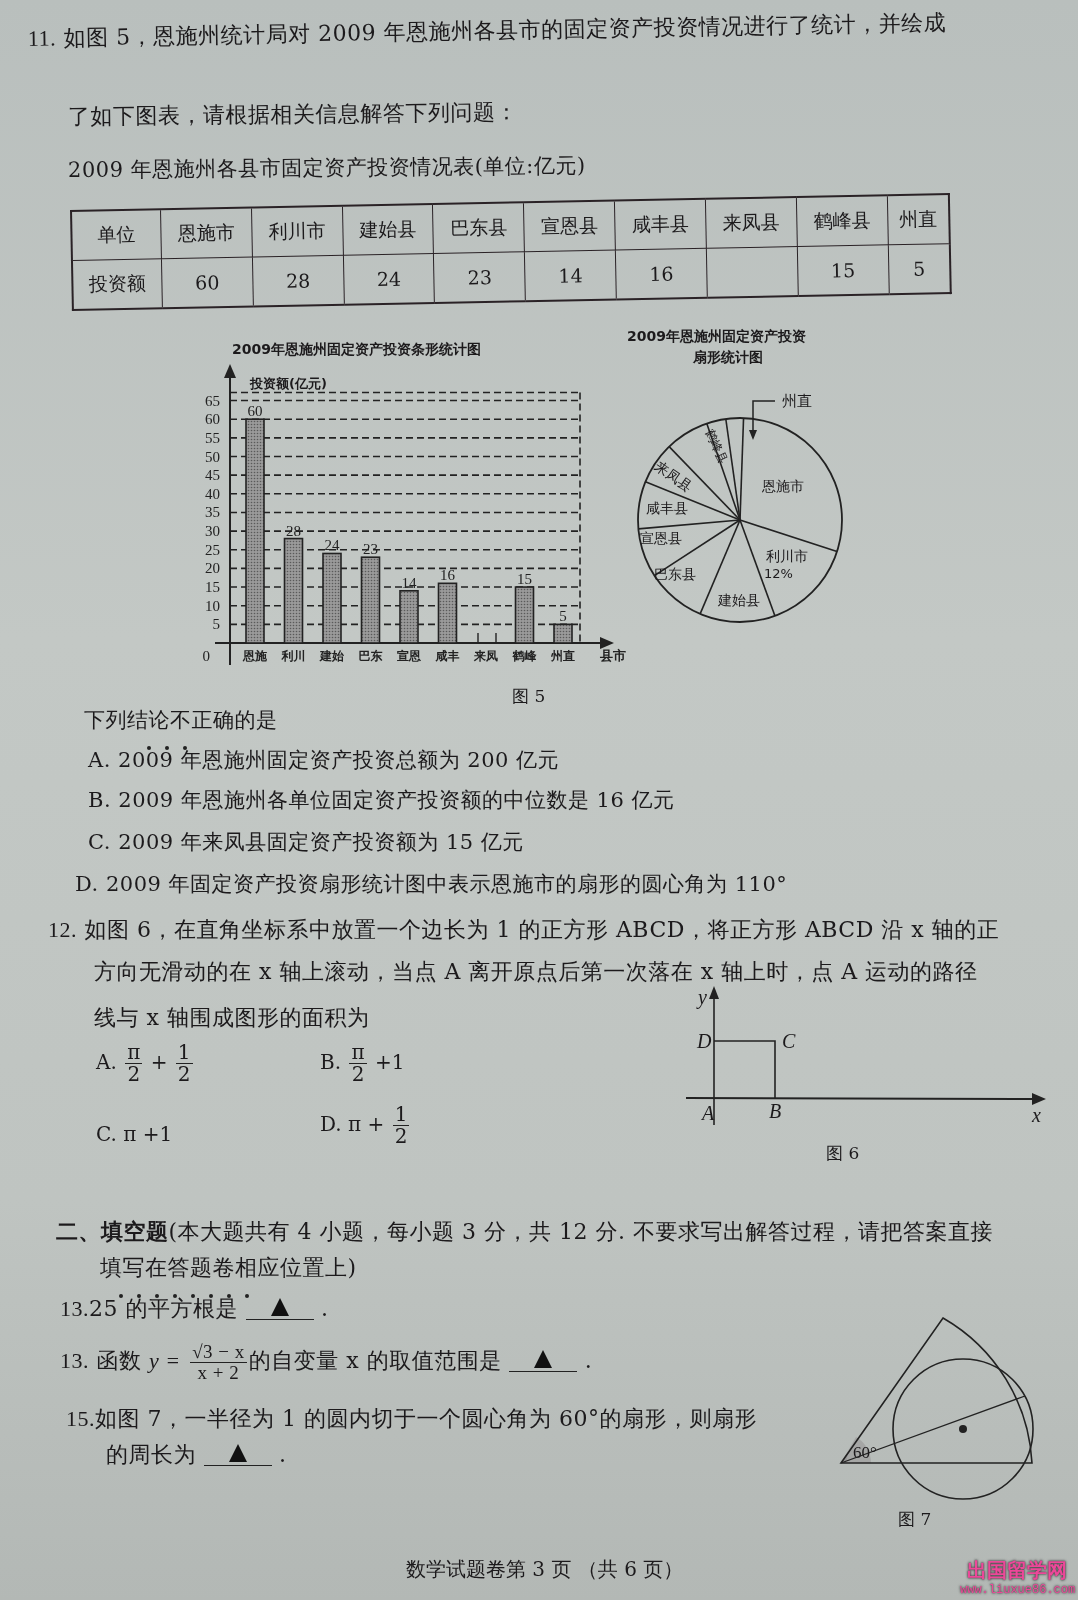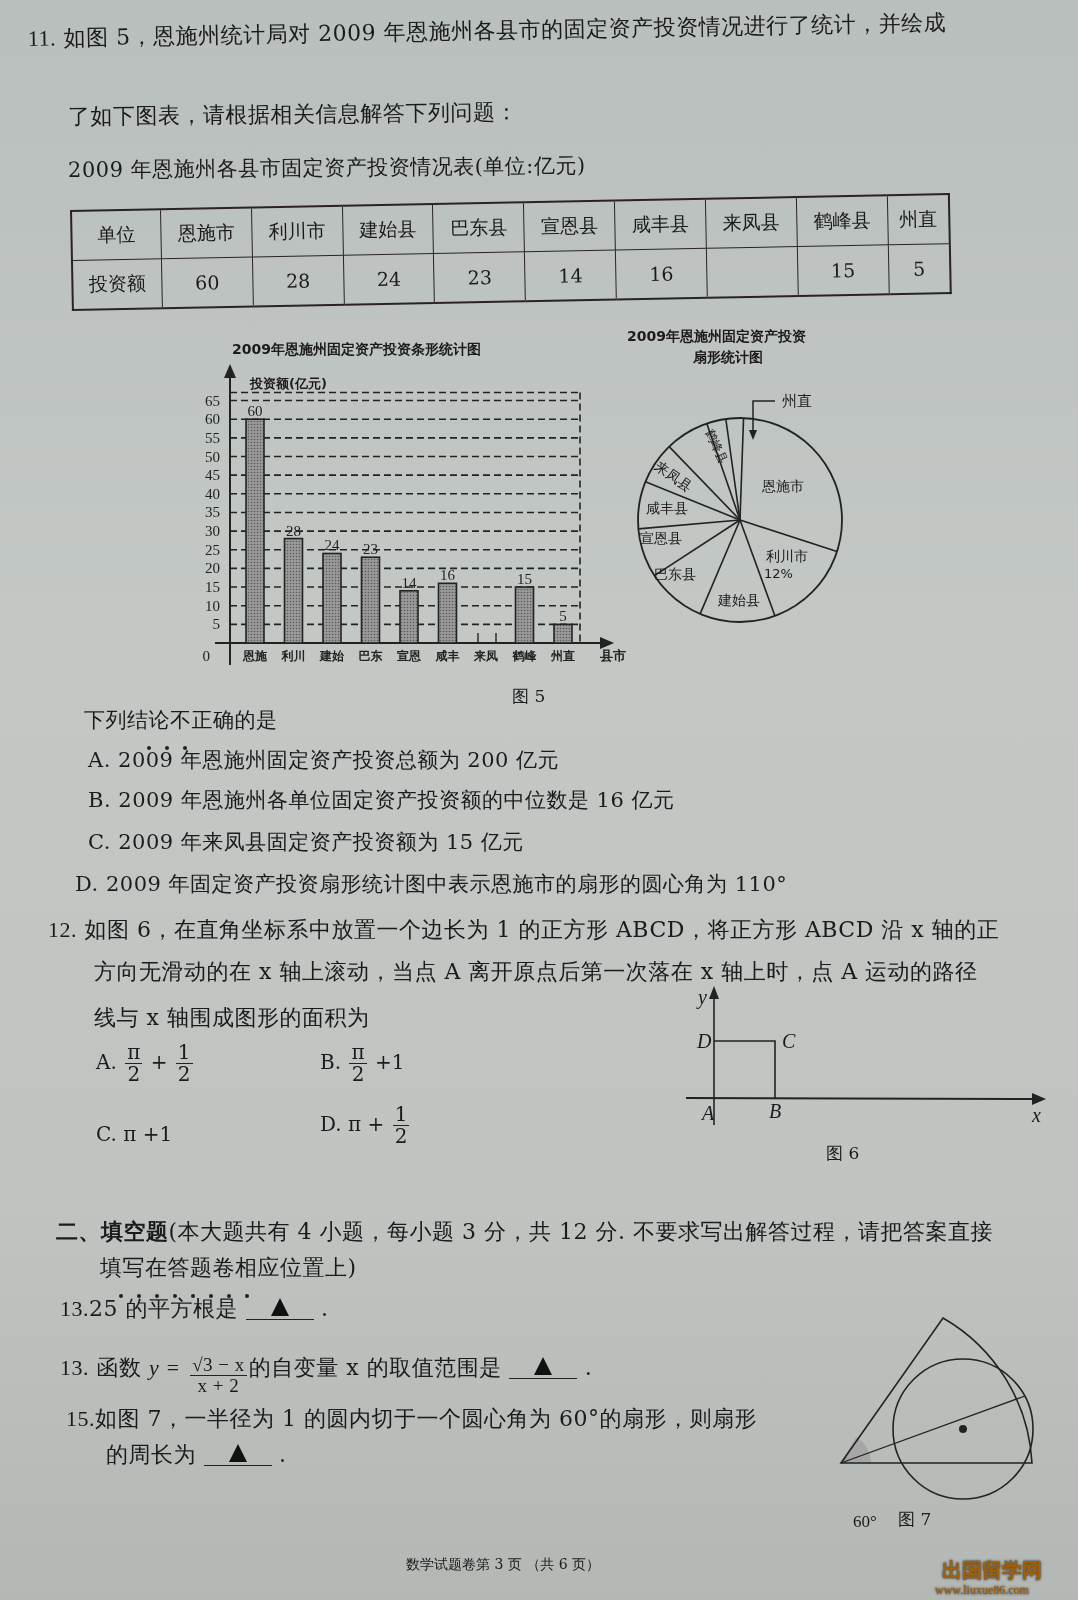--- a/index.html
+++ b/index.html
@@ -23,21 +23,21 @@
   table.inv tr:last-child td { border-bottom: 2.5px solid #2a2226; }
   table.inv td:first-child { border-left: 2.5px solid #2a2226; width: 88px; }
   table.inv td:last-child { border-right: 2.5px solid #2a2226; }
   .chart-title { font-family: "DejaVu Sans", sans-serif; font-weight: bold; font-size: 14px; }
   .dots span { display:inline-block; width:4px; height:4px; border-radius:50%; background:#222; margin: 0 7px; }
   .blank { display:inline-block; width: 68px; border-bottom: 1.5px solid #222; text-align:center; position: relative; top: -2px;}
   .tri { display:inline-block; width:0; height:0; border-left:9px solid transparent; border-right:9px solid transparent; border-bottom:18px solid #111; vertical-align: -2px; }
   .frac { display:inline-block; vertical-align: middle; text-align:center; line-height: 1.05; margin: 0 2px; }
   .frac .n { display:block; border-bottom: 1.4px solid #222; padding: 0 2px; }
   .frac .d { display:block; padding: 0 2px; }
-  .watermark { font-family: Liberation Serif, serif; color:#a16207; text-shadow: 0 0 2px #444, 0 0 3px #444; }
+  .watermark { font-family: Liberation Mono, monospace; color:#ec4899; text-shadow: 0 0 2px #444, 0 0 3px #444; margin-left: 25px; }
   i.m { font-family: "Liberation Serif", serif; font-style: italic; }
 </style>
 </head>
 <body>
 
 <div class="abs line" style="left:28px;top:24px;transform:rotate(-1deg);transform-origin:left;">
   <span class="qnum">11.</span>
   <span>如图 5，恩施州统计局对 2009 年恩施州各县市的固定资产投资情况进行了统计，并绘成</span>
 </div>
 <div class="abs line" style="left:68px;top:102px;transform:rotate(-0.6deg);transform-origin:left;">了如下图表，请根据相关信息解答下列问题：</div>
@@ -247,21 +247,21 @@
 <div class="abs line" style="left:60px;top:1294px;">
   <span class="qnum">13.</span><span>25 的平方根是</span>
   <span class="blank"><span class="tri"></span></span>
   <span>.</span>
 </div>
 
 <div class="abs line" style="left:60px;top:1342px;">
   <span class="qnum">13.</span>
   <span>函数</span>
   <i class="m">y =</i>
-  <span class="frac" style="font-size:19px;font-family:'Liberation Serif',serif;margin-top:13px;"><span class="n">√3 − x</span><span class="d">x + 2</span></span><span>的自变量 x 的取值范围是</span>
+  <span class="frac" style="font-size:19px;font-family:'Liberation Serif',serif;"><span class="n">√3 − x</span><span class="d">x + 2</span></span><span>的自变量 x 的取值范围是</span>
   <span class="blank"><span class="tri"></span></span>
   <span>.</span>
 </div>
 
 <div class="abs line" style="left:66px;top:1404px;">
   <span class="qnum">15.</span><span>如图 7，一半径为 1 的圆内切于一个圆心角为 60°的扇形，则扇形</span>
 </div>
 <div class="abs line" style="left:106px;top:1440px;">
   <span>的周长为</span>
   <span class="blank"><span class="tri"></span></span>
@@ -269,18 +269,18 @@
 </div>
 
 <svg class="abs" style="left:820px;top:1280px;" width="240" height="220">
   <path d="M21,183 L26,183 A30,30 0 0 1 30,170 Z" fill="#888"></path>
   <path d="M21,183 L51,183 A30,30 0 0 0 36,157 Z" fill="#9c9c9c" opacity="0.7"></path>
   <path d="M21,183 L123,38 A178,178 0 0 1 212,183 Z" fill="none" stroke="#222" stroke-width="1.6"></path>
   <circle cx="143" cy="149" r="70" fill="none" stroke="#222" stroke-width="1.6"></circle>
   <line x1="21" y1="183" x2="205" y2="116" stroke="#222" stroke-width="1.3"></line>
   <circle cx="143" cy="149" r="4" fill="#222"></circle>
 </svg>
-<div class="abs" style="left:853px;top:1512px;font-size:17px;font-family:'Liberation Serif',serif;">60°</div>
+<div class="abs" style="left:853px;top:1443px;font-size:17px;font-family:'Liberation Serif',serif;">60°</div>
 <div class="abs" style="left:898px;top:1508px;font-size:17px;">图 7</div>
 
-<div class="abs" style="left:406px;top:1556px;font-size:14px;font-family:'DejaVu Serif',serif;">数学试题卷第 3 页 （共 6 页）</div>
+<div class="abs" style="left:406px;top:1556px;font-size:20px;font-family:'DejaVu Serif',serif;">数学试题卷第 3 页 （共 6 页）</div>
 <div class="abs watermark" style="left:942px;top:1557px;font-size:20px;font-weight:bold;">出国留学网</div>
 <div class="abs watermark" style="left:935px;top:1583px;font-size:12px;">www.liuxue86.com</div>
 
 </body></html>

